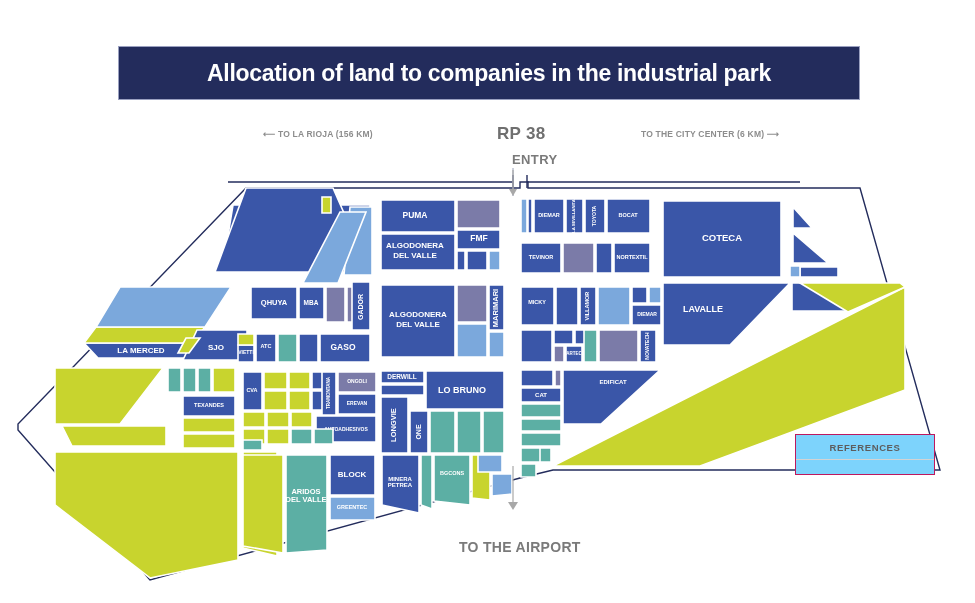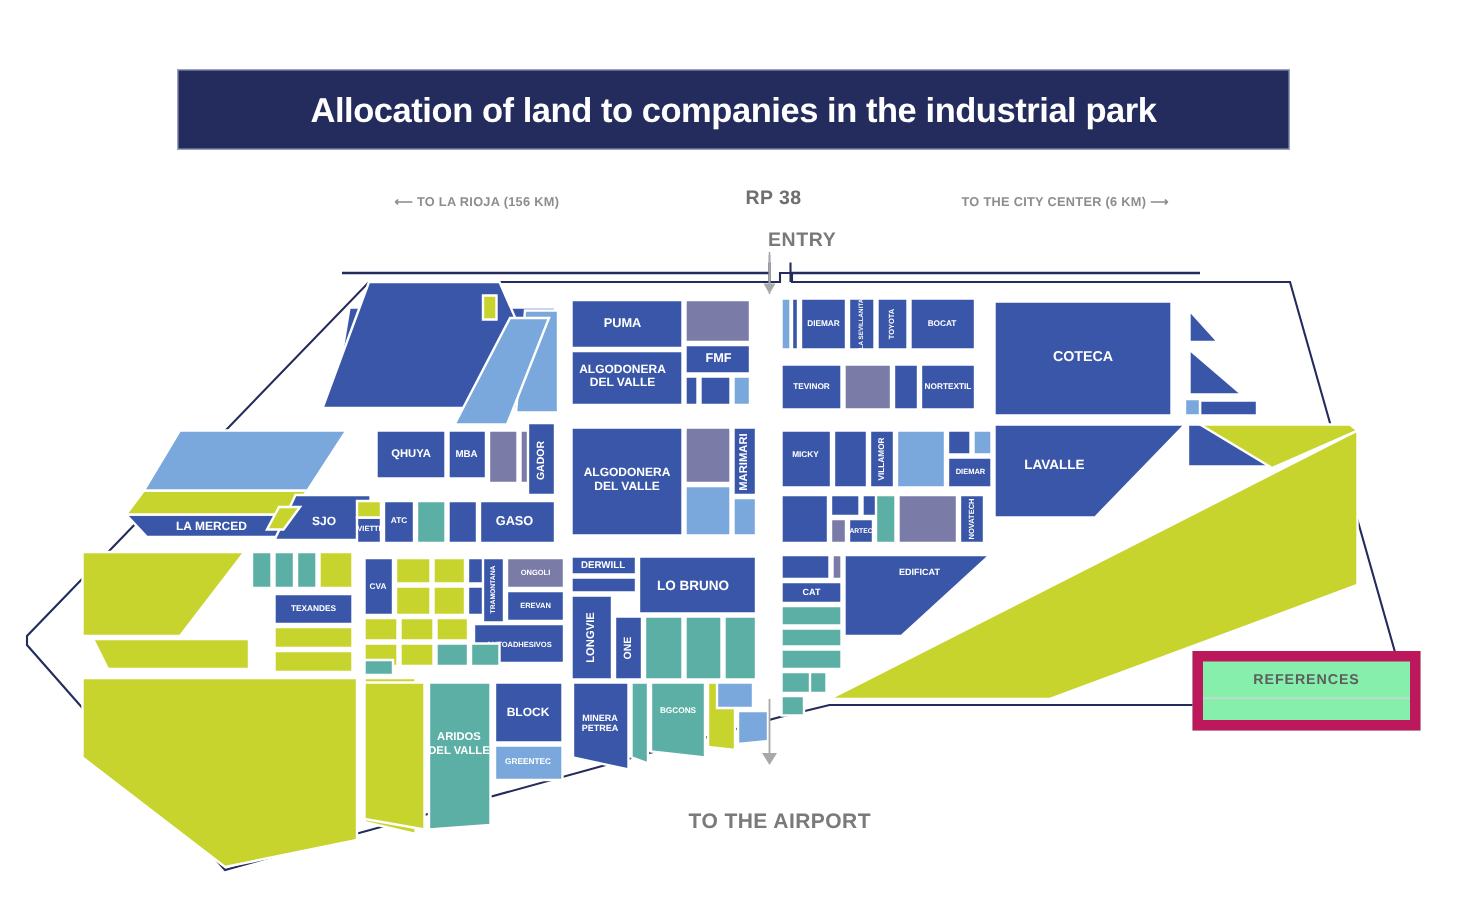--- a/index.html
+++ b/index.html
@@ -20,21 +20,21 @@
     color:#ffffff;font-size:23px;font-weight:bold;letter-spacing:-0.3px;
     white-space:nowrap;
   }
 
   
   .road-lbl{
     position:absolute;color:#8d8d8d;font-size:8.5px;font-weight:bold;
     letter-spacing:0.2px;white-space:nowrap;
   }
   .rp38{
-    position:absolute;color:#6f6f6f;font-size:13px;font-weight:bold;
+    position:absolute;color:#6f6f6f;font-size:17px;font-weight:bold;
     letter-spacing:0.3px;white-space:nowrap;
   }
   .entry{
     position:absolute;color:#7a7a7a;font-size:13px;font-weight:bold;
     letter-spacing:0.4px;white-space:nowrap;
   }
   .airport{
     position:absolute;color:#7a7a7a;font-size:14px;font-weight:bold;
     letter-spacing:0.3px;white-space:nowrap;
   }
@@ -43,21 +43,21 @@
   #map{position:absolute;left:0;top:0;width:975px;height:603px;}
   #map text{
     font-family:"Liberation Sans", sans-serif;
     font-weight:bold;fill:#ffffff;text-anchor:middle;
     dominant-baseline:middle;pointer-events:none;
   }
 
   
   .legend{
     position:absolute;left:795px;top:434px;width:138px;
-    background:#86efac;border:7px solid #be185d;
+    background:#7dd3fc;border:1px solid #be185d;
   }
   .legend-title{
     text-align:center;font-size:9.5px;font-weight:bold;color:#5d5d5d;
     letter-spacing:0.6px;padding:7px 0 6px;border-bottom:1px solid #d3d3d3;
   }
   .legend-items{padding:6px 0 8px 10px;}
   .legend-row{display:flex;align-items:center;height:19px;}
   .legend-sw{width:15px;height:15px;margin-right:9px;flex:0 0 auto;}
   .legend-lb{font-size:9.5px;color:#6b6b6b;letter-spacing:0.3px;white-space:nowrap;}
 </style>

